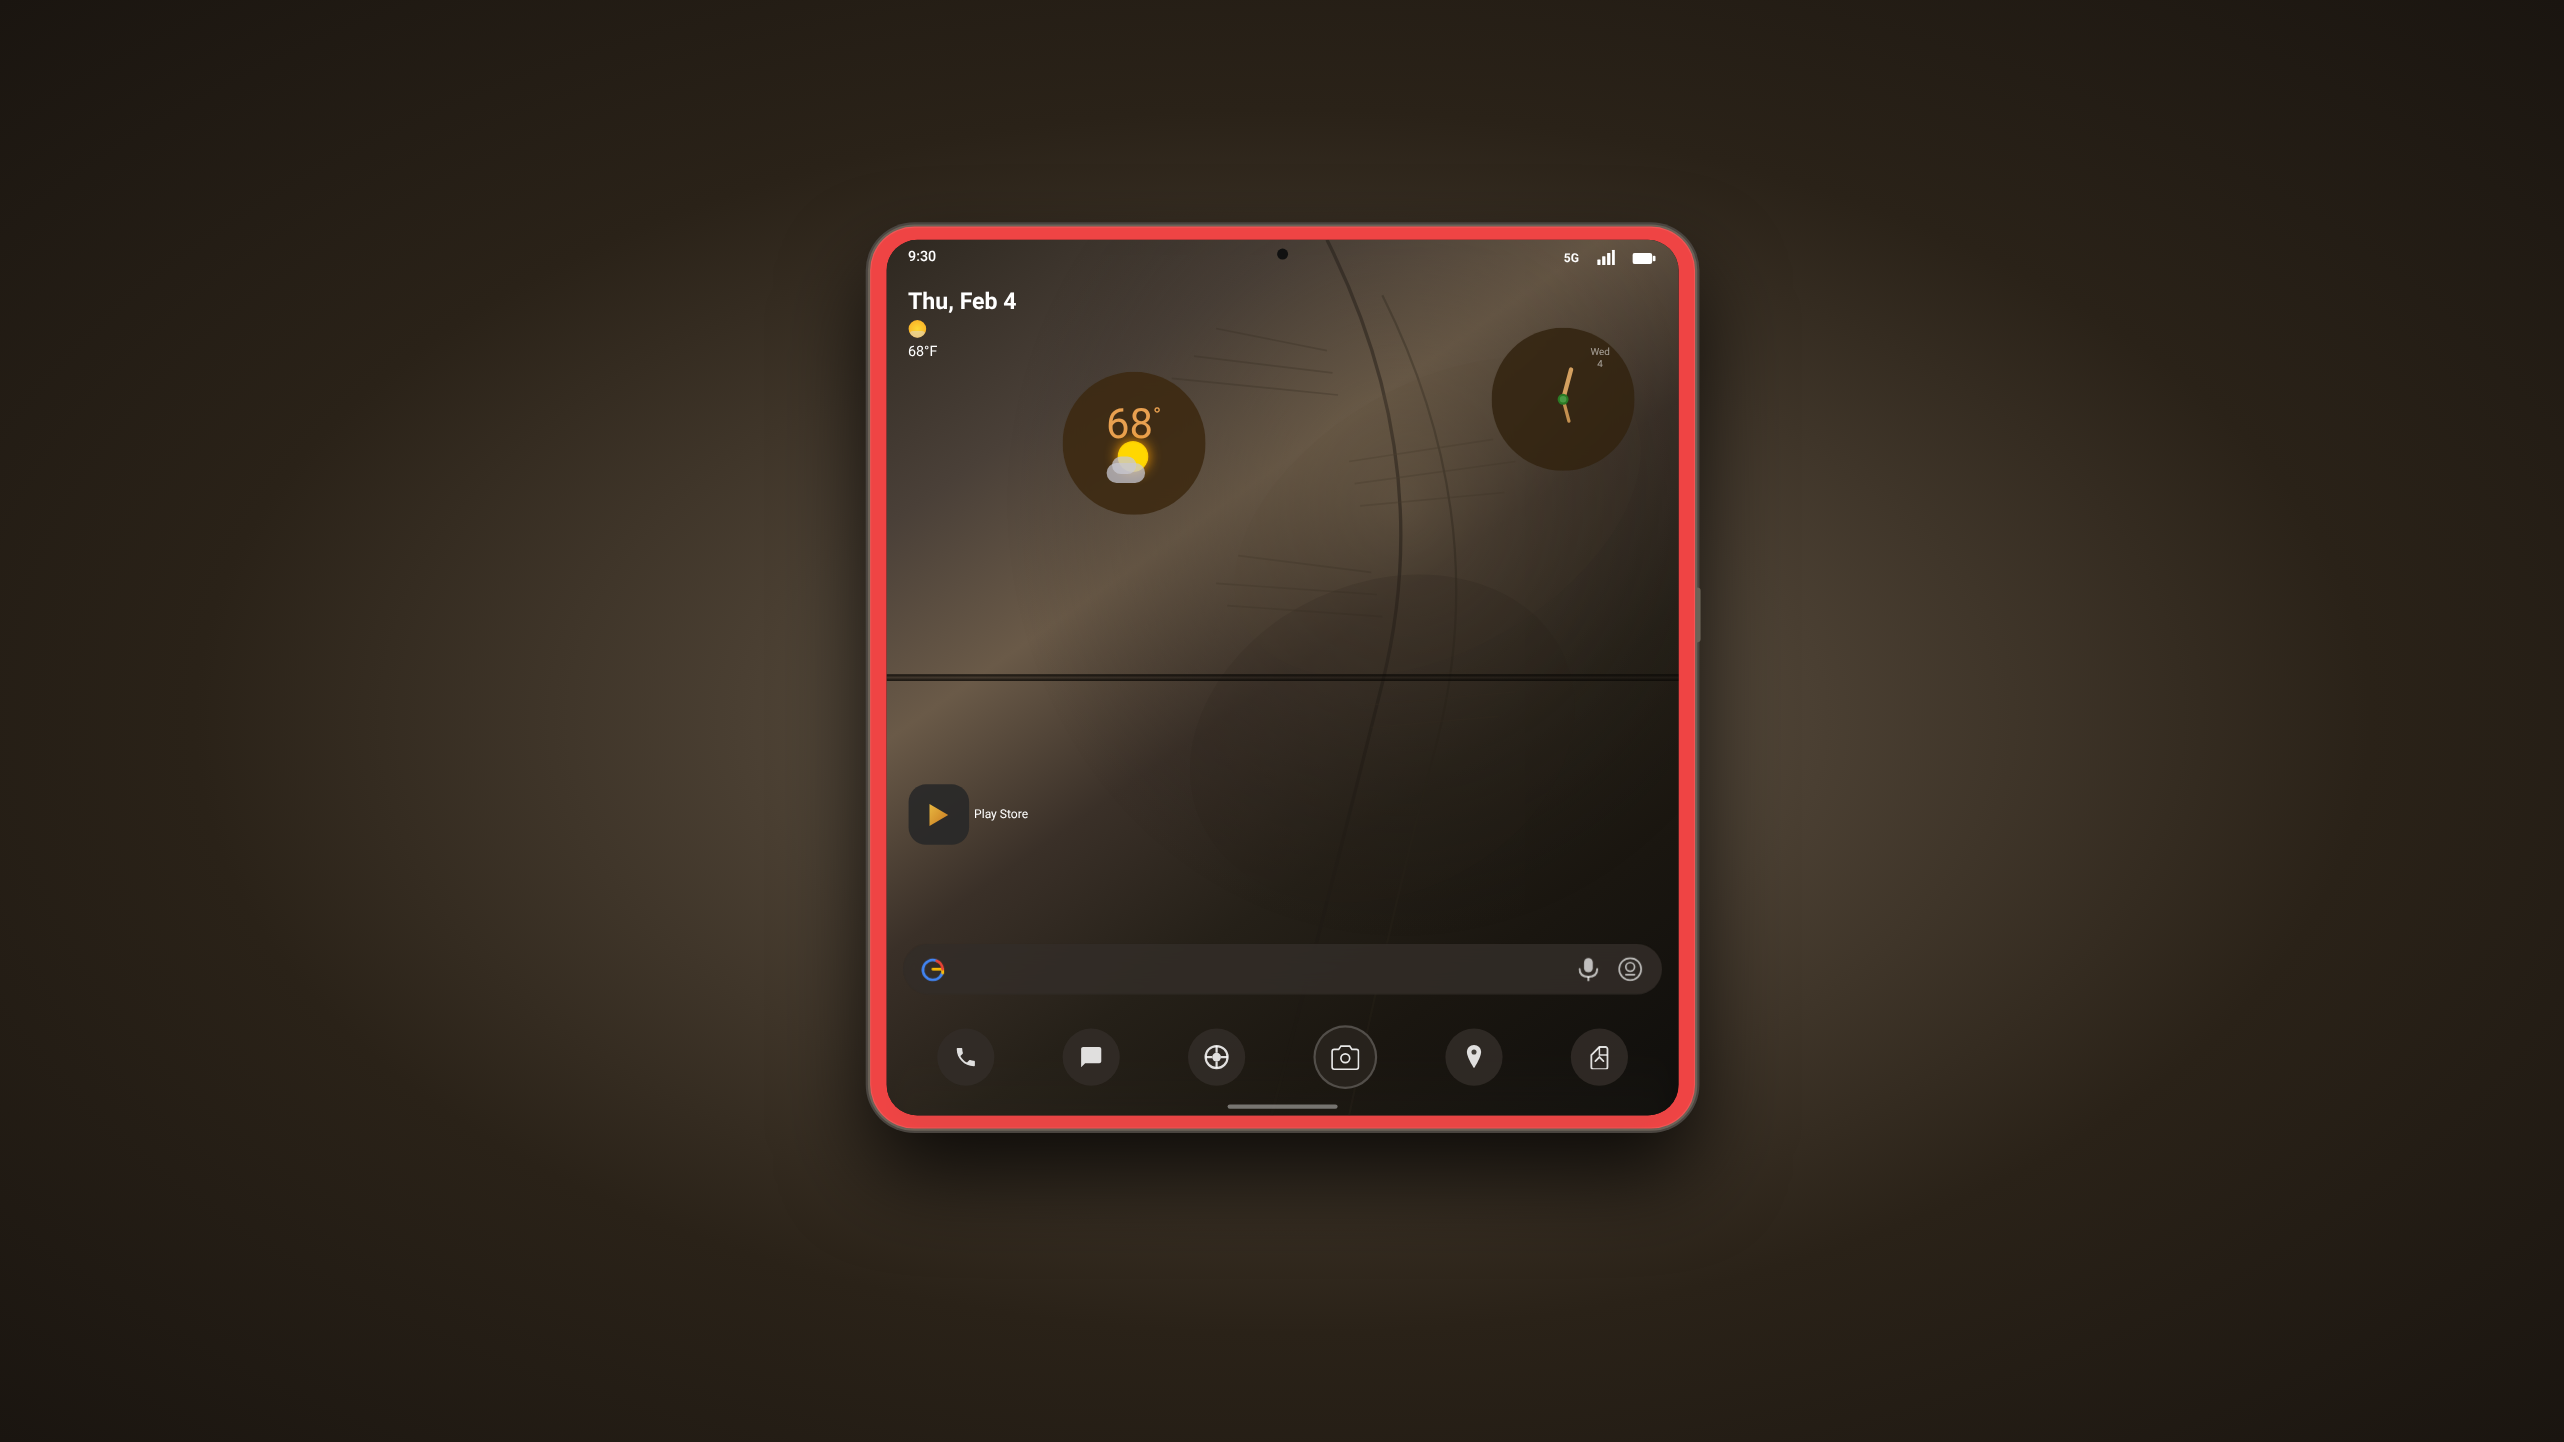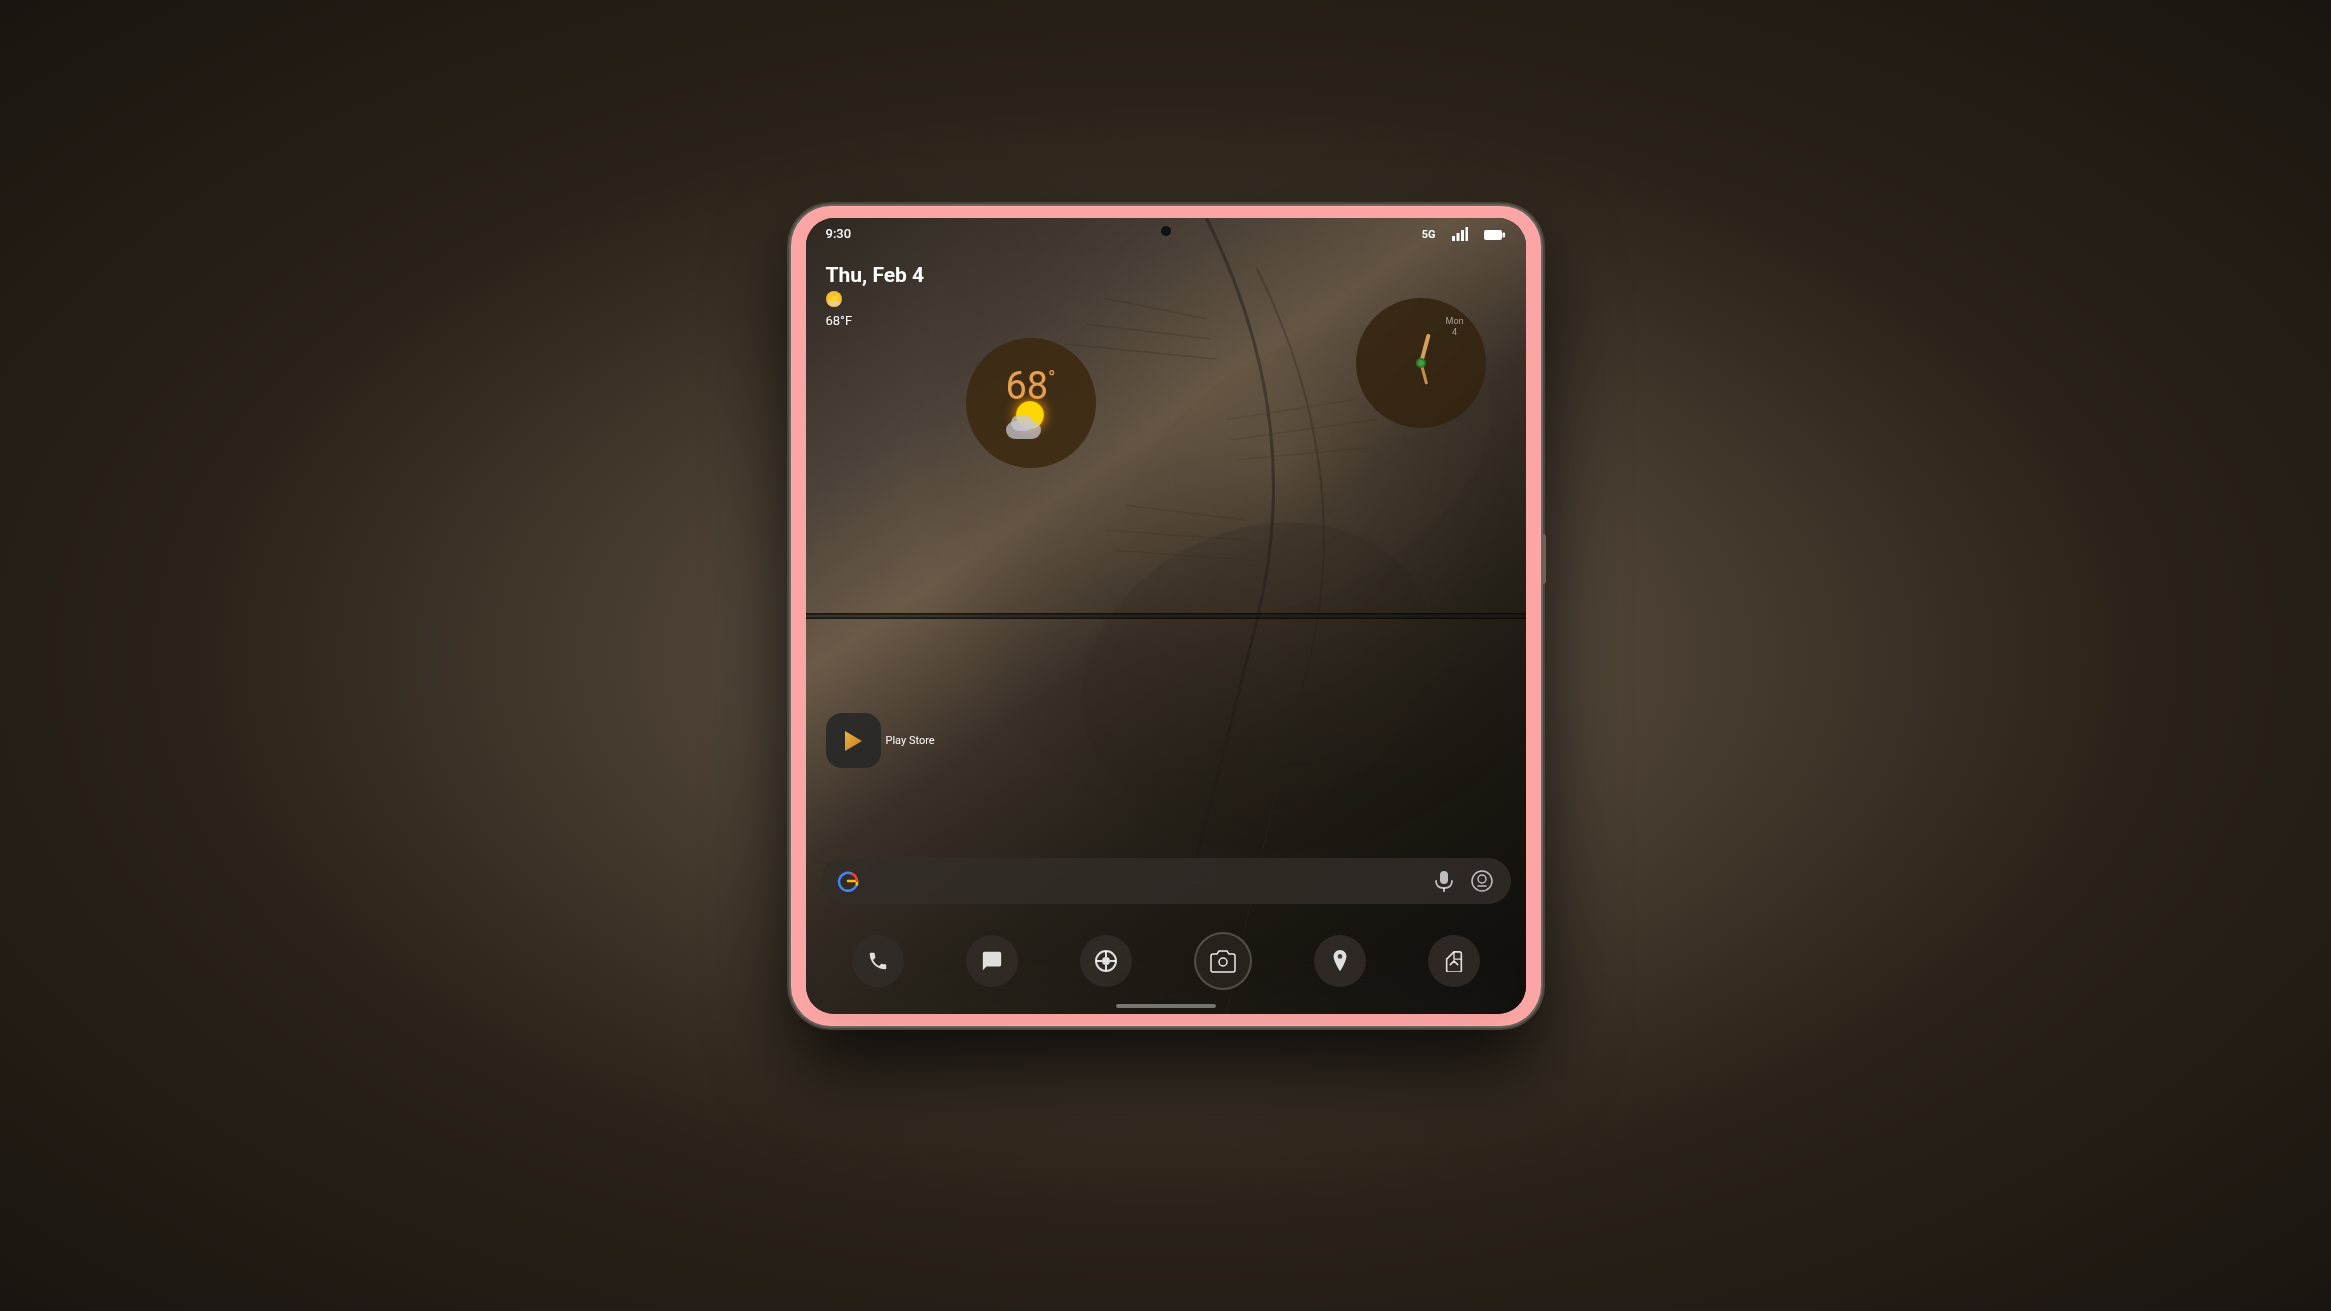--- a/index.html
+++ b/index.html
@@ -25,21 +25,21 @@
     }
 
     
     .device-frame {
       position: absolute;
       top: 0;
       left: 0;
       width: 100%;
       height: 100%;
       border-radius: 40px;
-      background: #fca5a5;
+      background: #ef4444;
       box-shadow:
         0 0 0 2px #6b6358,
         0 0 0 4px #4a4540,
         0 40px 80px rgba(0,0,0,0.8),
         inset 0 0 0 1px rgba(255,255,255,0.1);
     }
 
     
     .screen {
       position: absolute;
@@ -358,21 +358,21 @@
           <div style="position:absolute;top:0;left:10px;width:28px;height:28px;background:radial-gradient(circle, #ffd700 60%, #f5a000 100%);border-radius:50%;box-shadow:0 0 12px #ffa000;"></div>
 
           <div style="position:absolute;bottom:0;left:0;width:35px;height:18px;background:rgba(200,200,210,0.75);border-radius:9px;"></div>
           <div style="position:absolute;bottom:8px;left:5px;width:22px;height:16px;background:rgba(200,200,210,0.75);border-radius:8px;"></div>
         </div>
       </div>
 
       <div class="clock-widget">
 
         <div style="position:absolute;top:18px;right:22px;color:rgba(255,255,255,0.55);font-size:9px;text-align:center;line-height:1.3;">
-          <span>Mon</span><br><span>4</span>
+          <span>Wed</span><br><span>4</span>
         </div>
 
         <div style="position:relative;width:90px;height:90px;">
 
           <div style="position:absolute;bottom:50%;left:50%;width:4px;height:30px;background:#d4a060;border-radius:2px 2px 0 0;transform-origin:bottom center;transform:translateX(-50%) rotate(15deg);"></div>
 
           <div style="position:absolute;bottom:50%;left:50%;width:3px;height:22px;background:#c49050;border-radius:2px 2px 0 0;transform-origin:bottom center;transform:translateX(-50%) rotate(165deg);"></div>
 
           <div style="position:absolute;top:50%;left:50%;transform:translate(-50%,-50%);width:10px;height:10px;border-radius:50%;background:#4a9a45;border:2px solid #2a7a25;z-index:5;"></div>
         </div>

